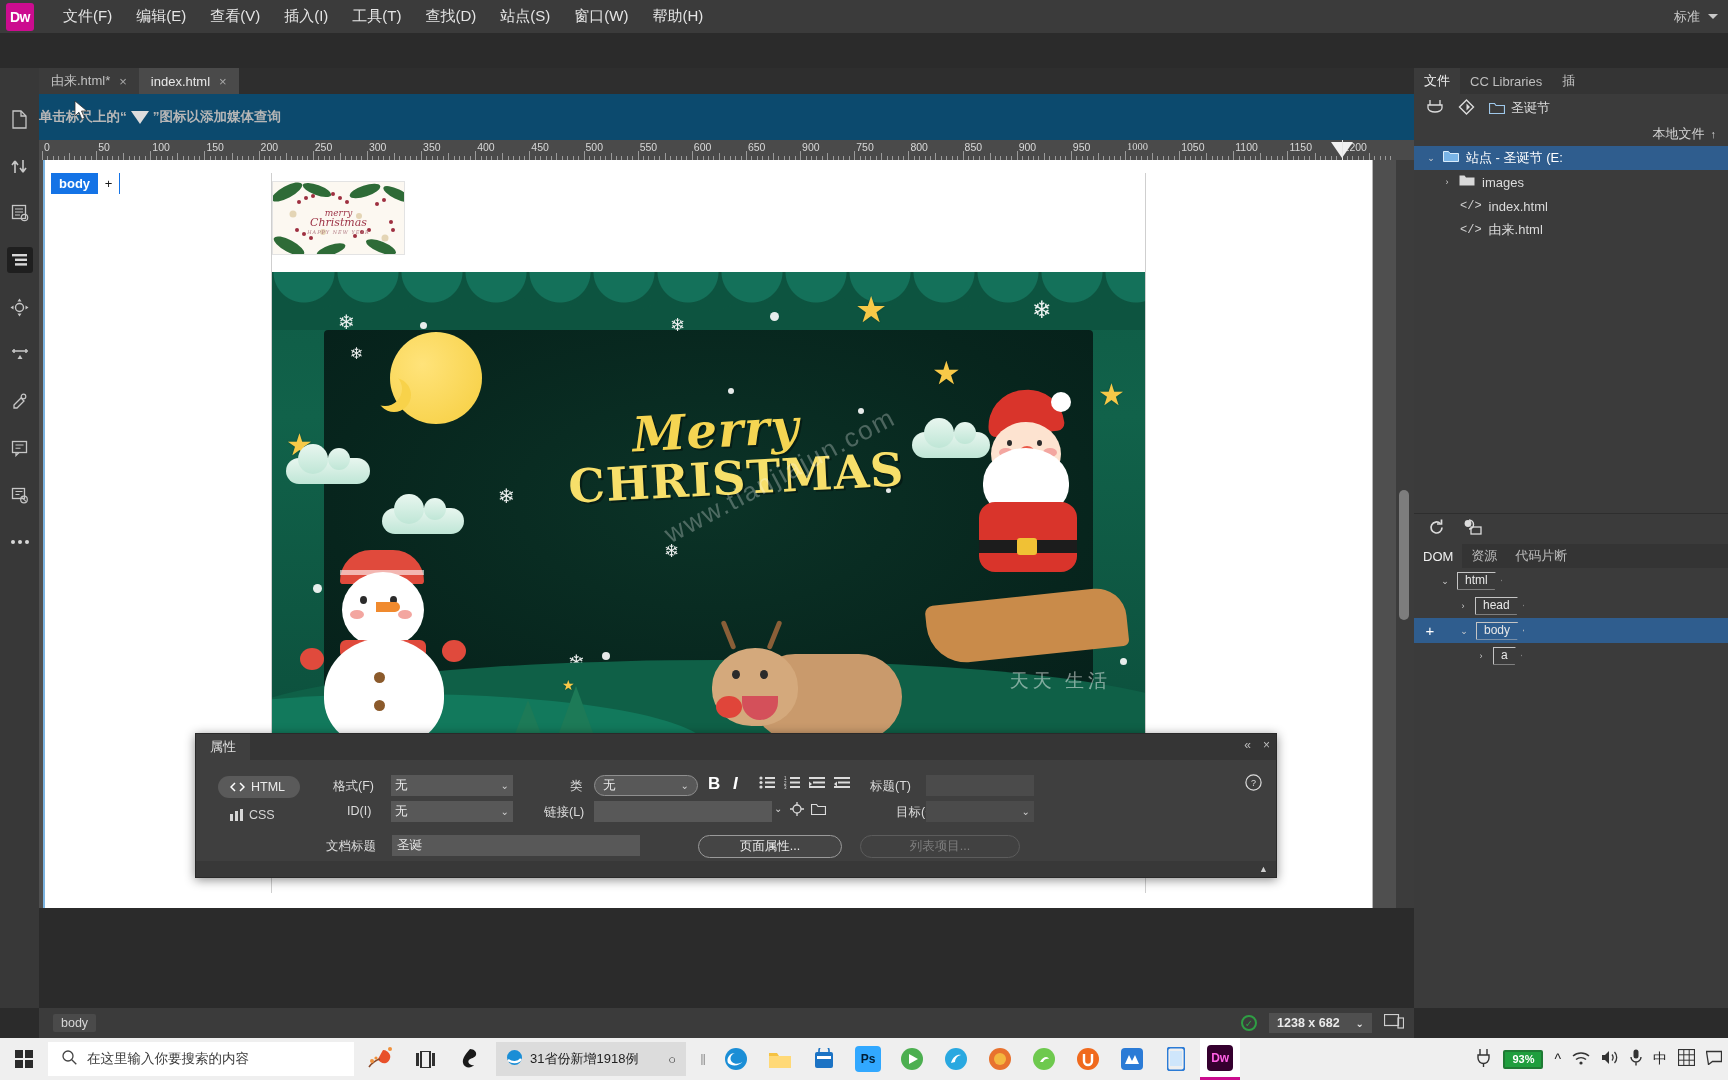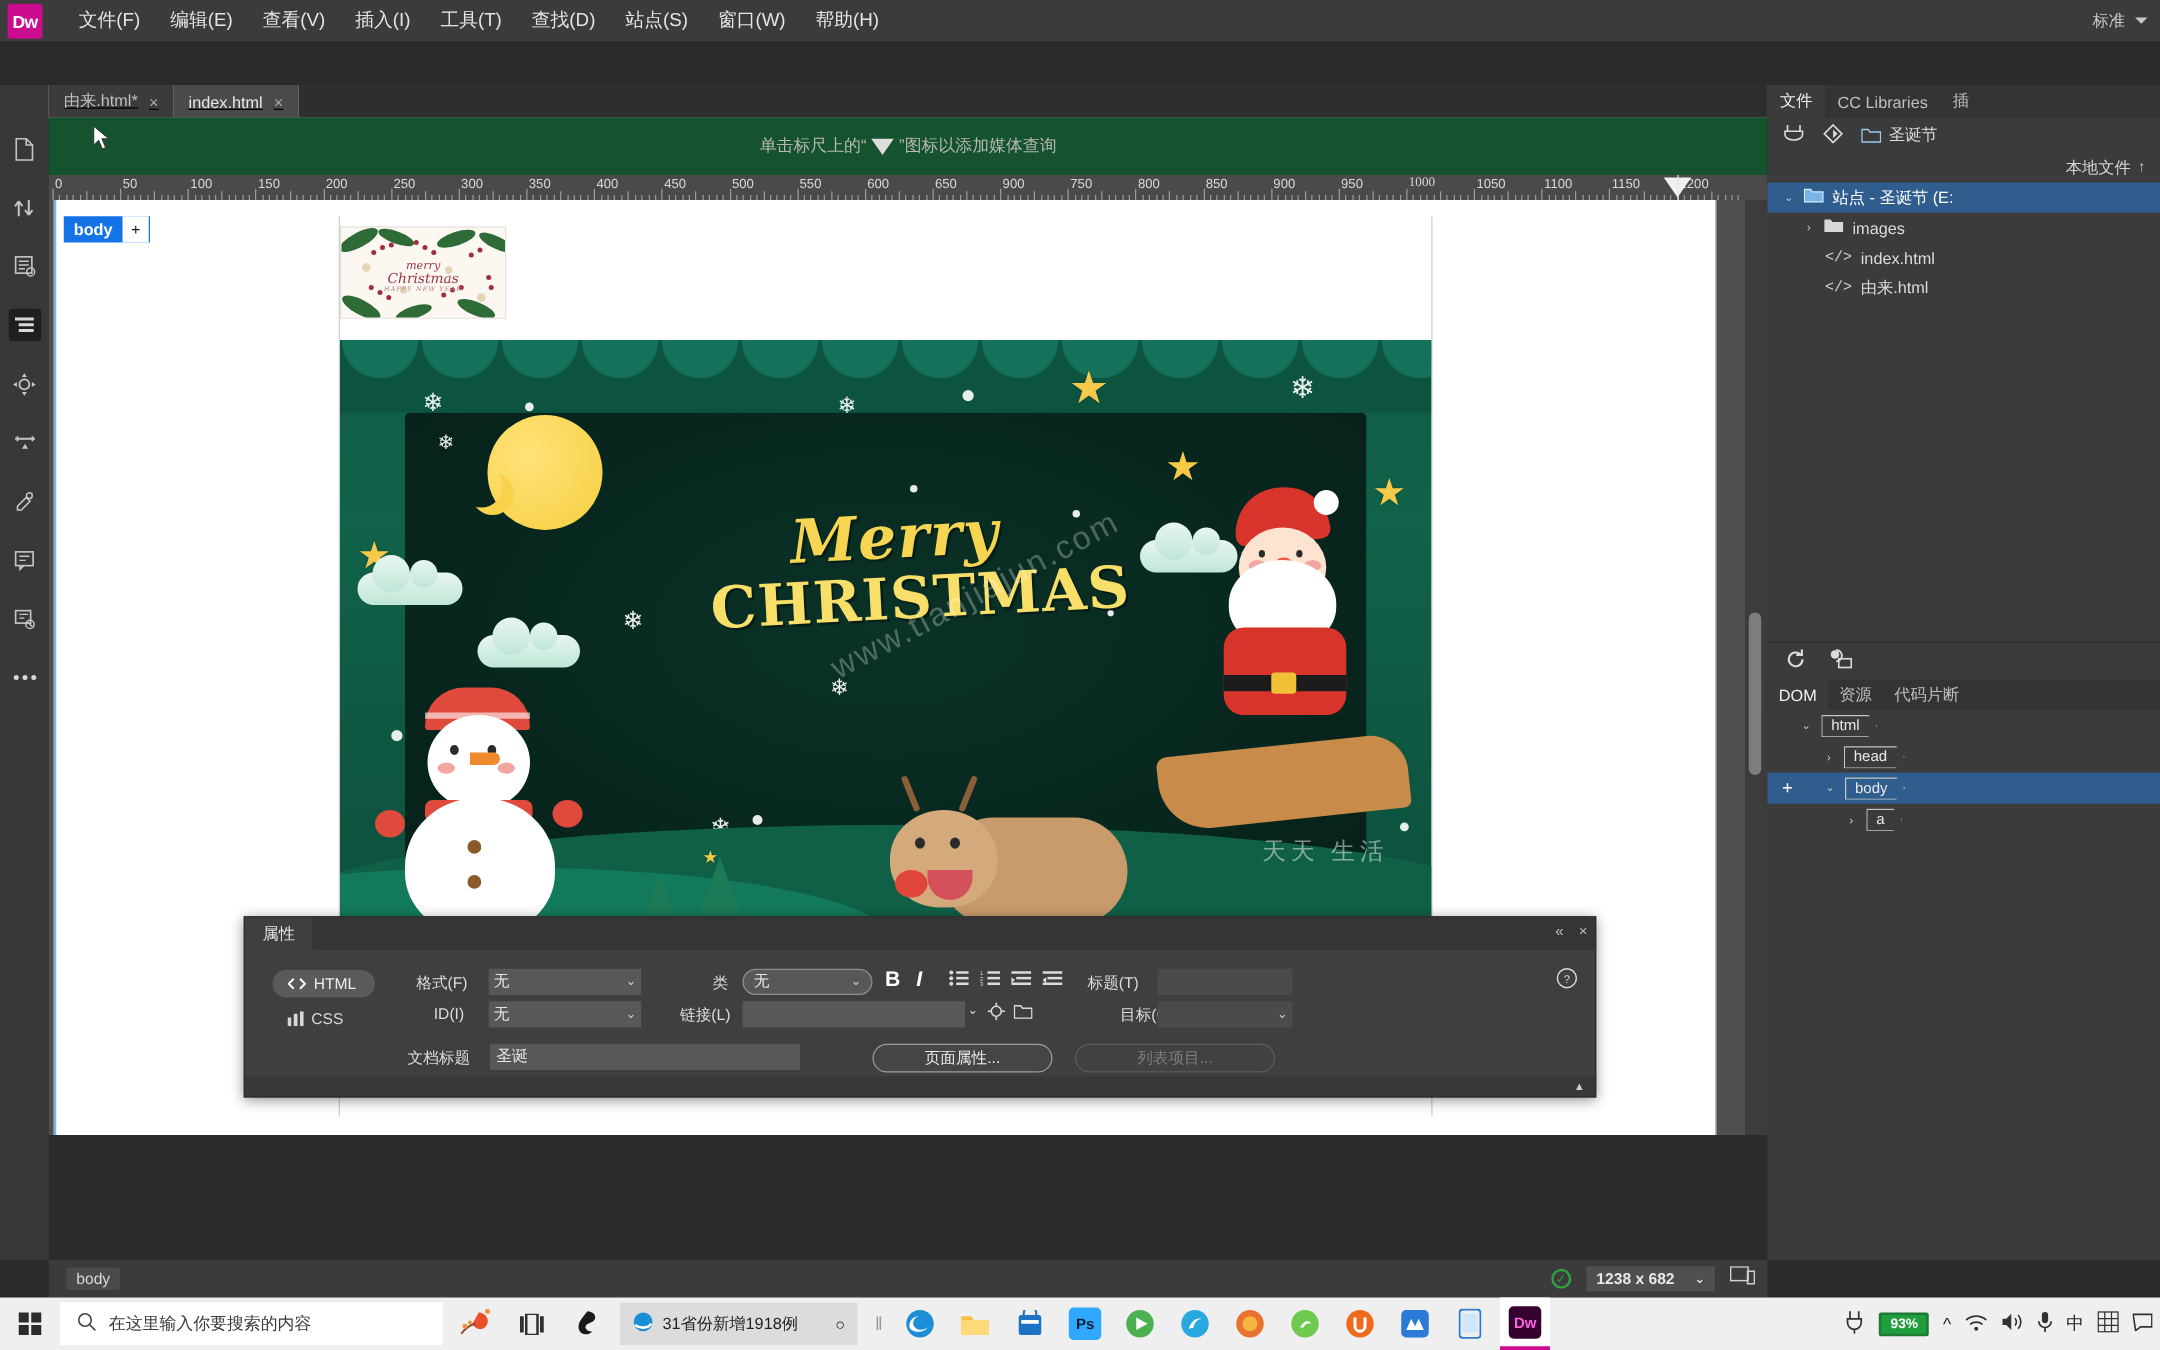--- a/index.html
+++ b/index.html
@@ -67,34 +67,34 @@
     width: 26px; height: 26px; display: flex; align-items: center;
     justify-content: center; color: #c6c6c6; font-size: 15px; cursor: default;
     border-radius: 3px;
   }
   .rail-icon.sel { background: #1f1f1f; }
   .rail-icon svg { display: block; }
 
   
   .tabbar {
     position: absolute; left: 39px; top: 68px; width: 1375px; height: 26px;
-    background: #fef9c3; display: flex; align-items: flex-end; text-decoration: underline;
+    background: #7f1d1d; display: flex; align-items: flex-end;
   }
   .doc-tab {
     height: 26px; padding: 0 12px; display: flex; align-items: center; gap: 9px;
     font-size: 13px; color: #c0c0c0; background: #3b3b3b; cursor: default;
   }
   .doc-tab.active { background: #4a4a4a; color: #e8e8e8; }
   .tab-close { font-size: 13px; color: #a8a8a8; }
   .tabbar-spacer { flex: 1; height: 26px; background: #2e2e2e; }
 
   
   .mqbar {
     position: absolute; left: 39px; top: 94px; width: 1375px; height: 46px;
-    background: #14532d; display: flex; align-items: center; justify-content: center;
+    background: #0c4a6e; display: flex; align-items: center;  font-weight: bold;
   }
   .mq-text { color: #b6b6b6; font-size: 13.5px; display: flex; align-items: center; gap: 2px; }
   .mq-tri {
     display: inline-block; width: 0; height: 0; margin: 0 2px;
     border-left: 9px solid transparent; border-right: 9px solid transparent;
     border-top: 13px solid #dddddd;
   }
 
   
   .ruler {

